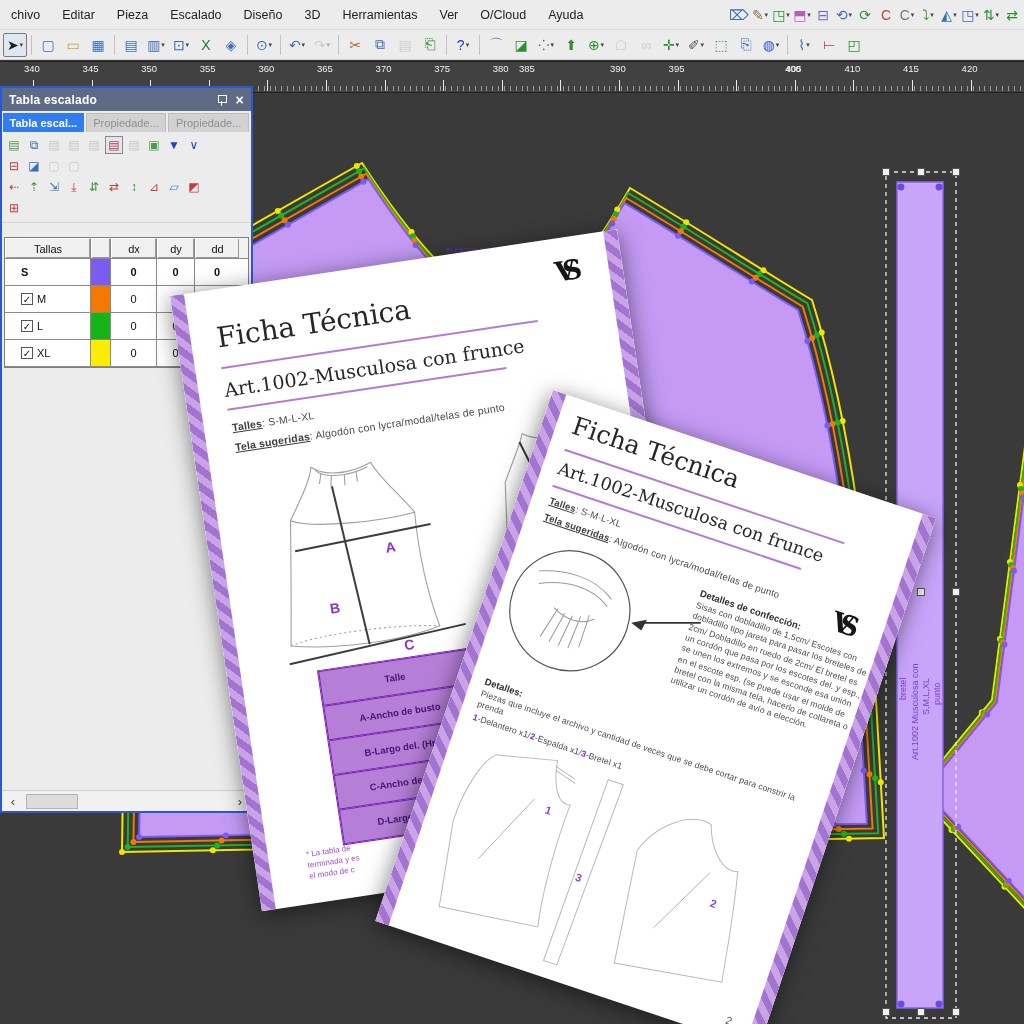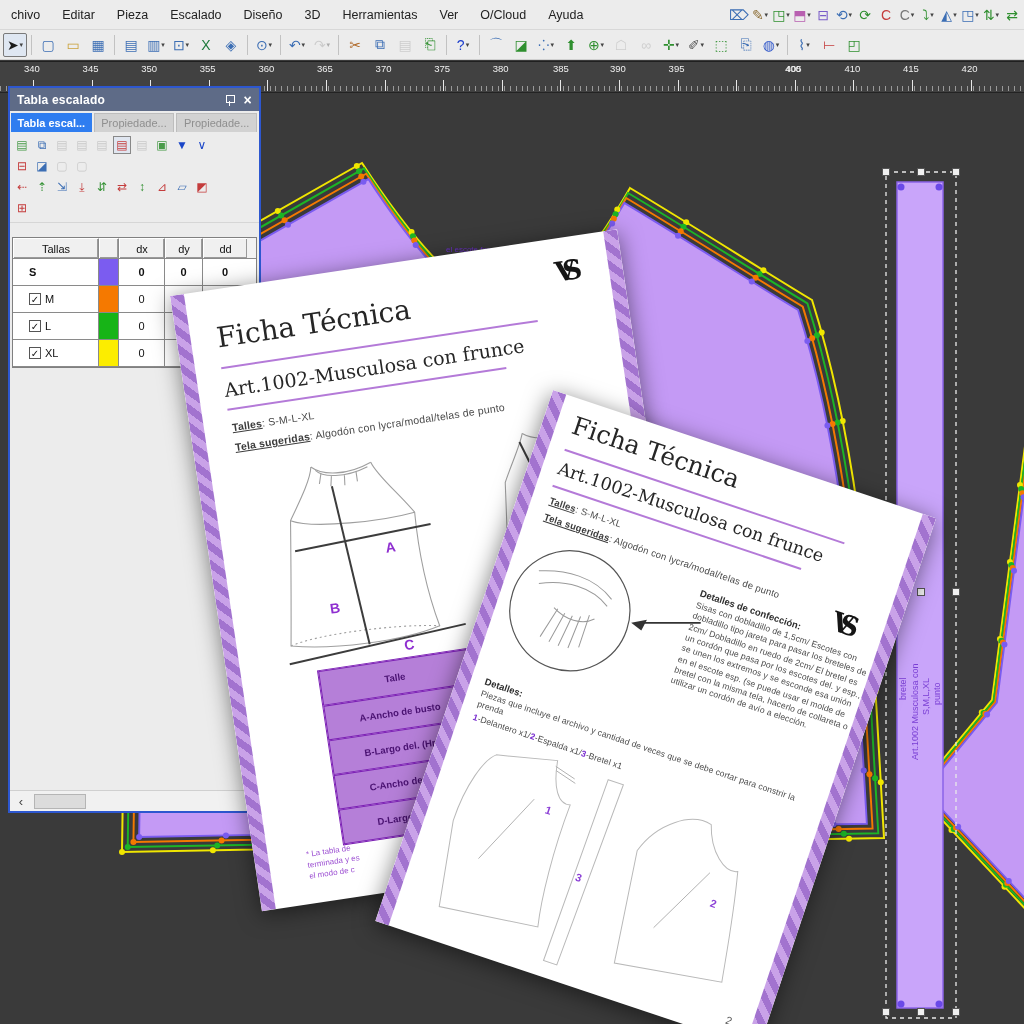--- a/index.html
+++ b/index.html
@@ -31,21 +31,21 @@
            background:repeating-linear-gradient(to right,#9a9a9a 0 1px,transparent 1px 5.86px); }
   .rlabel { position:absolute; top:1px; font-size:9.5px; color:#f0f0f0; }
   .rmajor { position:absolute; bottom:1px; width:1px; height:11px; background:#e8e8e8; }
 
   
   #canvas { position:absolute; left:0; top:84px; width:1024px; height:940px; background:#3a3a3a; }
   #cv { position:absolute; left:0; top:0; }
 
   
   .panel { position:absolute; left:0; top:86px; width:253px; height:727px;
-           background:#ececec; border:2px solid #2d57cf; z-index:5; font-size:11px;margin-left:8px; }
+           background:#ececec; border:2px solid #2d57cf; z-index:5; font-size:11px; }
   .panel-title { height:23px; background:#5e6b87; color:#fff; display:flex; align-items:center;
                  padding:0 7px; font-size:12px; font-weight:bold; letter-spacing:.2px; }
   .pt-btns { margin-left:auto; display:flex; gap:8px; align-items:center; }
   .pinbtn { width:12px; height:12px; position:relative; }
   .pinbtn::before { content:""; position:absolute; left:2px; top:1px; width:7px; height:6px;
                     border:1.4px solid #fff; }
   .pinbtn::after { content:""; position:absolute; left:5px; top:7px; width:1.4px; height:5px; background:#fff; }
   .closebtn { color:#fff; font-size:14px; line-height:12px; }
   .panel-tabs { display:flex; gap:2px; padding:2px 2px 0 1px; background:#ececec; }
   .ptab { flex:1; height:19px; display:flex; align-items:center; justify-content:center;
@@ -544,21 +544,21 @@
       <span class="rlabel" style="left: 258.4px;">360</span>
       <span class="rmajor" style="left: 267.4px;"></span>
       <span class="rlabel" style="left: 317px;">365</span>
       <span class="rmajor" style="left: 326px;"></span>
       <span class="rlabel" style="left: 375.6px;">370</span>
       <span class="rmajor" style="left: 384.6px;"></span>
       <span class="rlabel" style="left: 434.2px;">375</span>
       <span class="rmajor" style="left: 443.2px;"></span>
       <span class="rlabel" style="left: 492.8px;">380</span>
       <span class="rmajor" style="left: 501.8px;"></span>
-      <span class="rlabel" style="left: 553px;">385</span>
+      <span class="rlabel" style="left: 519px;">385</span>
       <span class="rmajor" style="left: 560.4px;"></span>
       <span class="rlabel" style="left: 610px;">390</span>
       <span class="rmajor" style="left: 619px;"></span>
       <span class="rlabel" style="left: 668.6px;">395</span>
       <span class="rmajor" style="left: 677.6px;"></span>
       <span class="rlabel" style="left: 745px; margin-left: 40px;">400</span>
       <span class="rmajor" style="left: 736.2px;"></span>
       <span class="rlabel" style="left: 785.8px;">405</span>
       <span class="rmajor" style="left: 794.8px;"></span>
       <span class="rlabel" style="left: 844.4px;">410</span>

